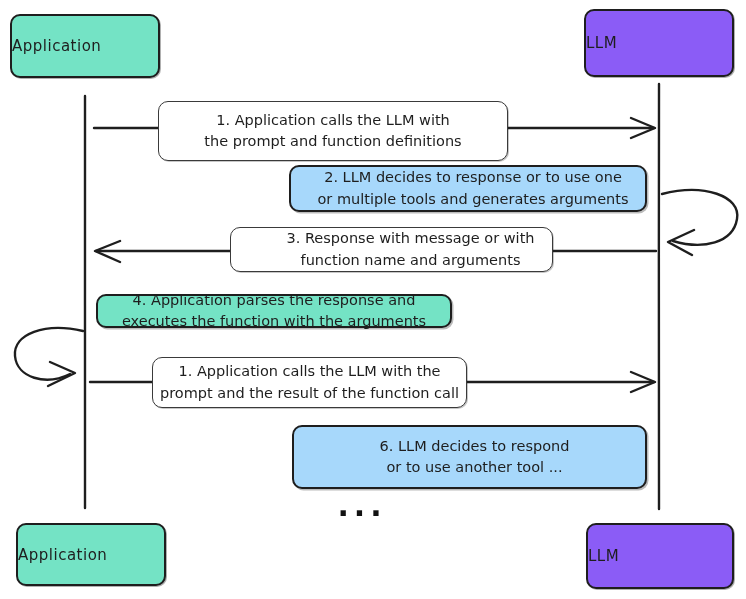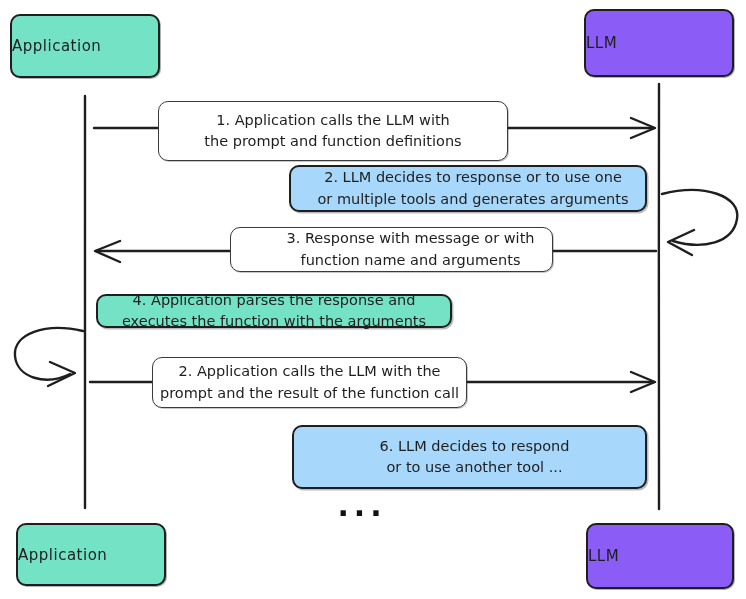--- a/index.html
+++ b/index.html
@@ -127,21 +127,21 @@
 
   <div class="box msg white" style="left:230px; top:227px; width:323px; height:45px;padding-left:44px;">
     <span>3. Response with message or with function name and arguments</span>
   </div>
 
   <div class="box msg green" style="left:96px; top:294px; width:356px; height:34px;">
     <span>4. Application parses the response and executes the function with the arguments</span>
   </div>
 
   <div class="box msg white" style="left:152px; top:357px; width:315px; height:51px;">
-    <span>2. Application calls the LLM with the prompt and the result of the function call</span>
+    <span>1. Application calls the LLM with the prompt and the result of the function call</span>
   </div>
 
   <div class="box msg blue" style="left:292px; top:425px; width:355px; height:64px;">
     <span>6. LLM decides to respond or to use another tool ...</span>
   </div>
 
   <div class="ellipsis">...</div>
 
 </div>
 

